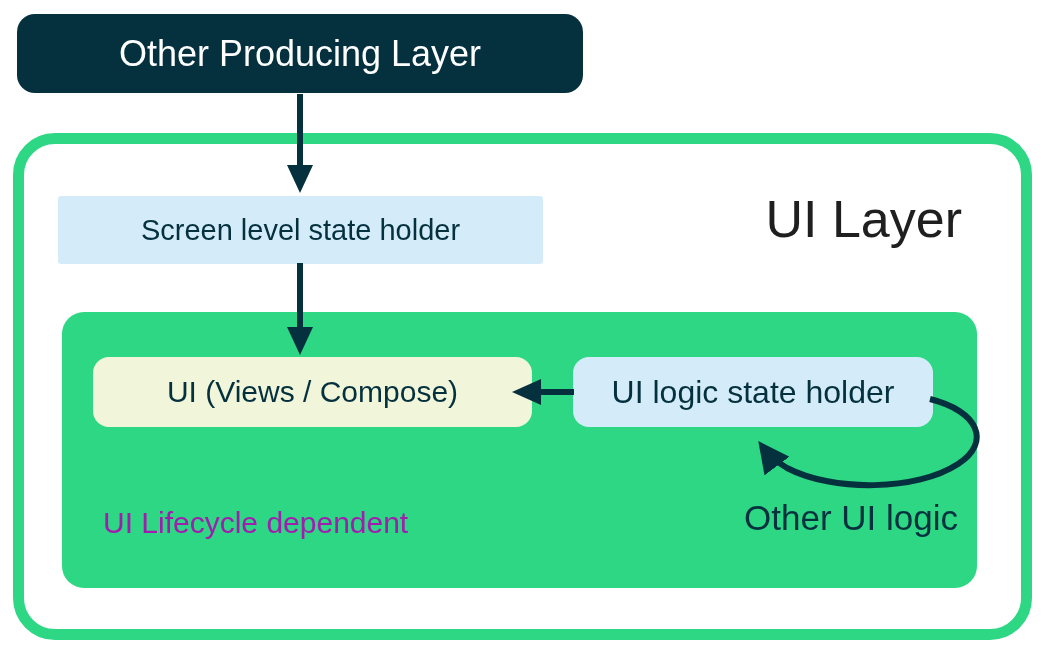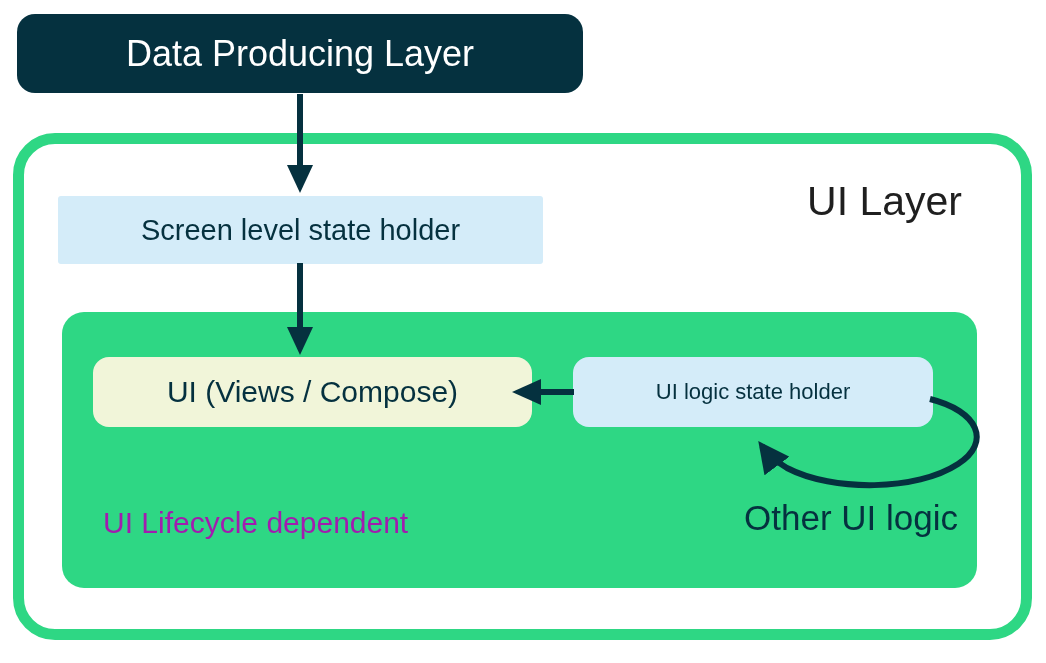--- a/index.html
+++ b/index.html
@@ -33,22 +33,22 @@
   .outer-frame{
     position:absolute;
     left:13px;top:133px;width:1019px;height:507px;
     box-sizing:border-box;
     border:11px solid var(--green);
     border-radius:42px;
     background:var(--white);
   }
   .ui-layer-title{
     position:absolute;
-    top:178px;right:84px;
-    font-size:41px;
+    top:189px;right:84px;
+    font-size:52px;
     color:var(--title-text);
   }
   .node-blue-screen{
     left:58px;top:196px;width:485px;height:68px;
     background:var(--light-blue);
     border-radius:3px;
     color:var(--dark-teal);font-size:29px;
   }
   .inner-green{
     position:absolute;
@@ -59,21 +59,21 @@
   .node-cream{
     left:93px;top:357px;width:439px;height:70px;
     background:var(--cream);
     border-radius:16px;
     color:var(--dark-teal);font-size:30px;
   }
   .node-blue-logic{
     left:573px;top:357px;width:360px;height:70px;
     background:var(--light-blue);
     border-radius:16px;
-    color:var(--dark-teal);font-size:22px;
+    color:var(--dark-teal);font-size:32px;
   }
   .lifecycle-label{
     position:absolute;
     left:103px;top:506px;
     color:#a21caf;font-size:30px;
   }
   .other-label{
     position:absolute;
     left:726px;top:497px;width:250px;
     text-align:center;
@@ -90,21 +90,21 @@
 
 <div class="canvas">
 
   <div class="outer-frame"></div>
   <div class="ui-layer-title">UI Layer</div>
 
   <div class="inner-green"></div>
   <div class="lifecycle-label">UI Lifecycle dependent</div>
 
   <div class="box node-dark">
-    <span>Data Producing Layer</span>
+    <span>Other Producing Layer</span>
   </div>
 
   <div class="box node-blue-screen">
     <span>Screen level state holder</span>
   </div>
 
   <div class="box node-cream">
     <span>UI (Views / Compose)</span>
   </div>
 

